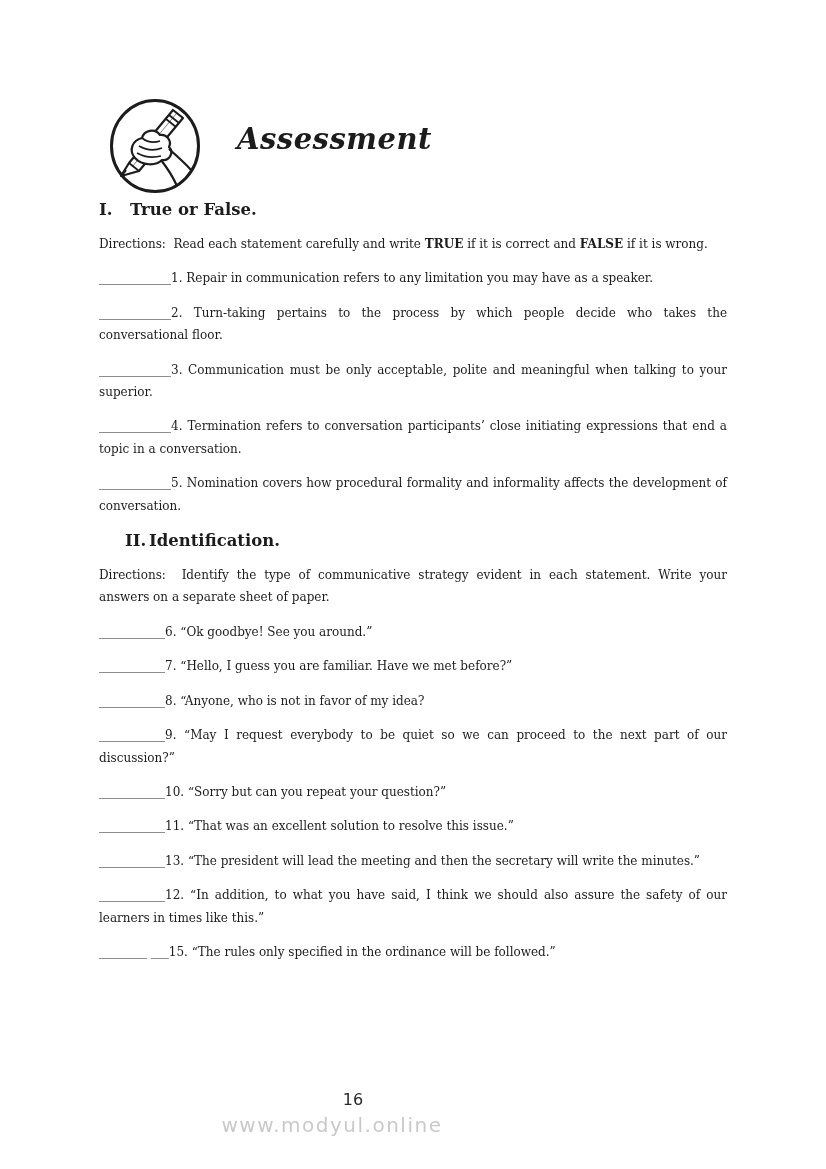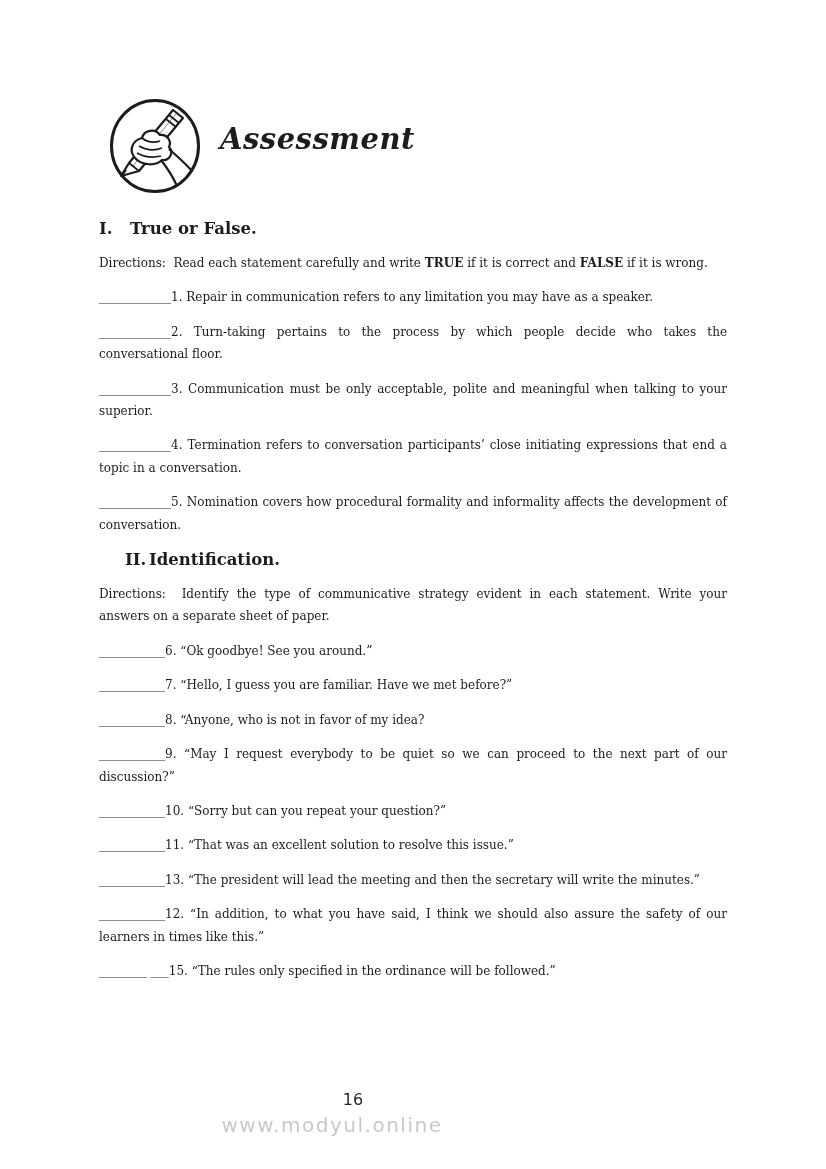--- a/index.html
+++ b/index.html
@@ -19,26 +19,26 @@
   .header {
     display: flex;
     align-items: center;
     margin-left: 10px;
   }
   .icon-wrap { width: 92px; height: 96px; flex: 0 0 auto; }
   .title {
     font-size: 29px;
     font-weight: bold;
     font-style: italic;
-    margin-left: 19px;
+    margin-left: 36px;
     margin-top: -14px;
     letter-spacing: 0.5px;
   }
   .sec-heading {
-    margin-top: 24px;
+    margin-top: 5px;
     font-weight: bold;
     font-size: 16.5px;
     line-height: 22px;
   }
   .sec-heading .numeral { display: inline-block; min-width: 31px; }
   .sec-heading.second { margin-left: 26px; margin-top: 13px; }
   .sec-heading.second .numeral { min-width: 24px; }
   p { margin: 0; }
   .directions, .item {
     margin-top: 12px;

